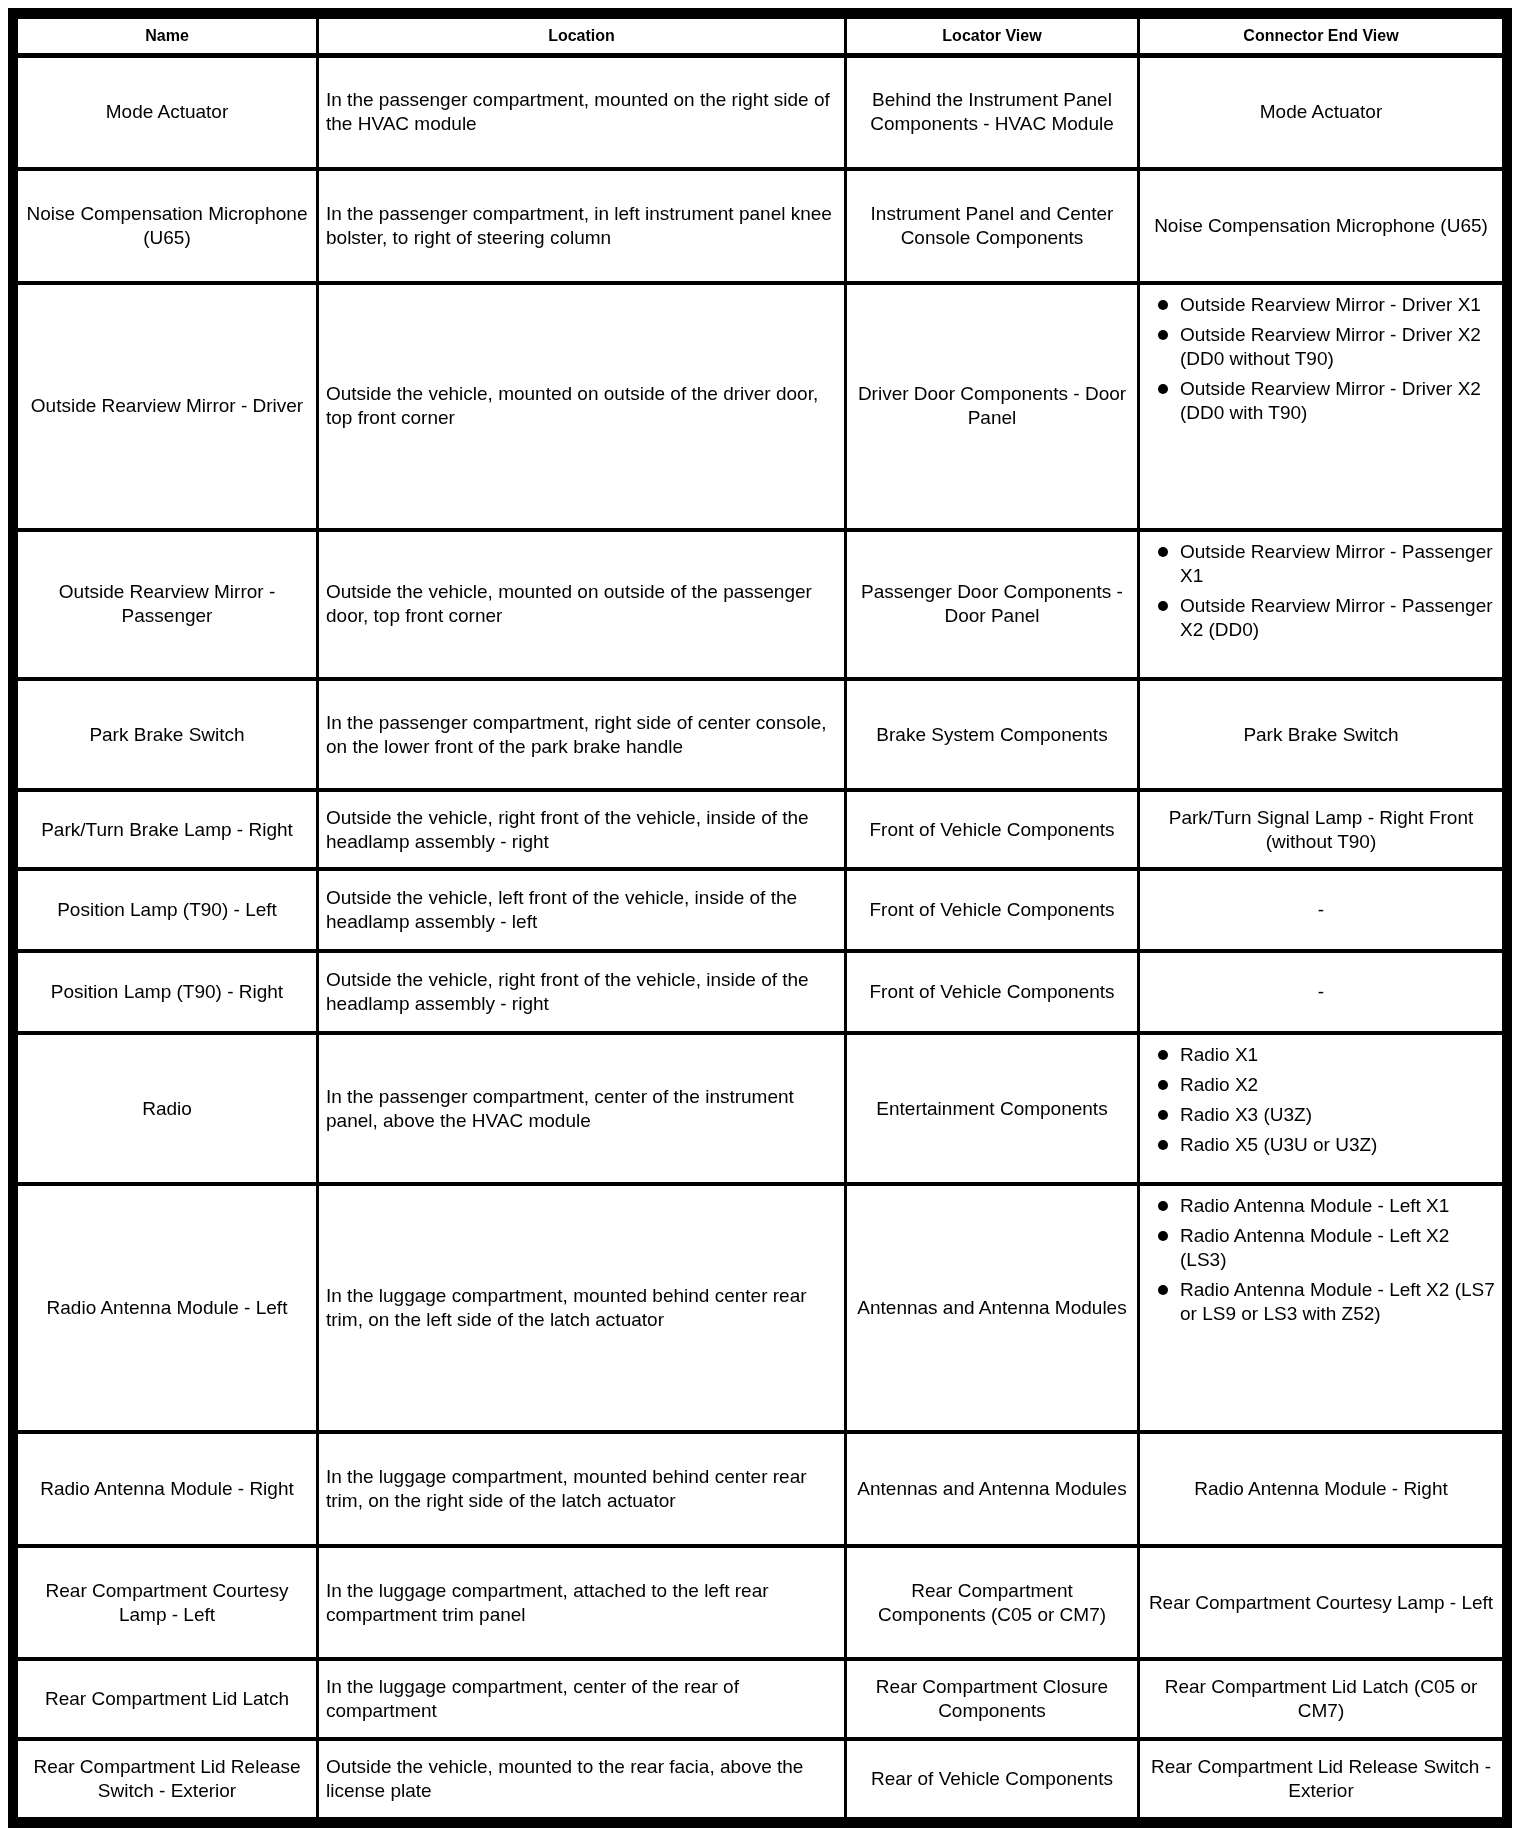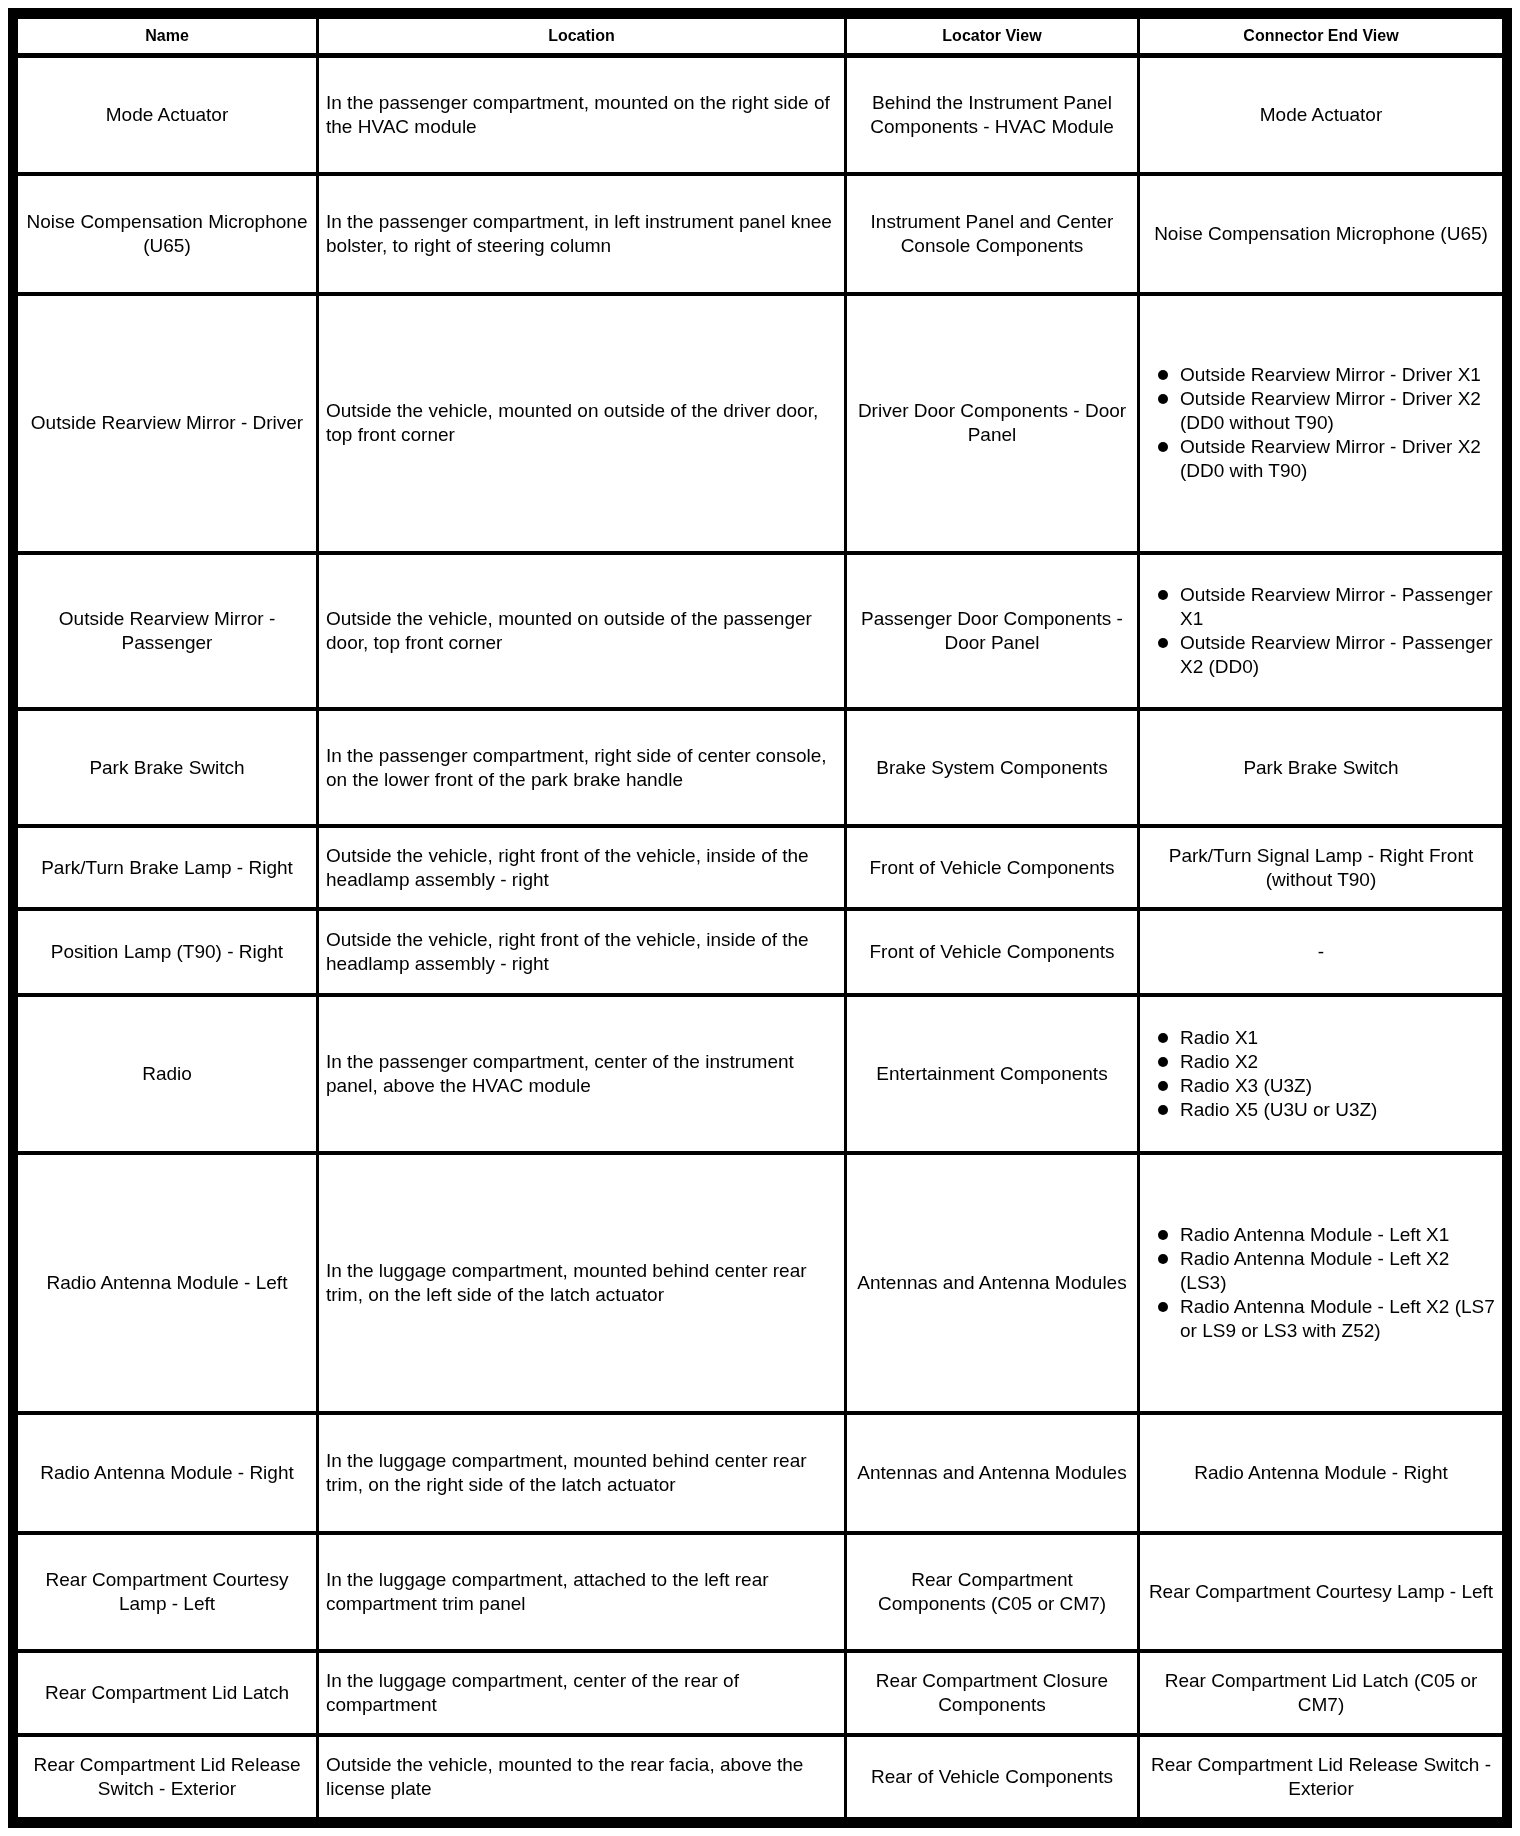--- a/index.html
+++ b/index.html
@@ -63,21 +63,21 @@
     text-align: center;
     padding: 4px 8px;
   }
   td.cell-connector.has-bullets {
     text-align: left;
     padding: 8px 6px 8px 14px;
   }
   .bullet-list {
     display: flex;
     flex-direction: column;
-    justify-content: center;
+    gap: 6px;
     height: 100%;
   }
   .bullet-item {
     display: flex;
     align-items: flex-start;
   }
   .bullet-dot {
     flex: 0 0 auto;
     width: 10px;
     height: 10px;
@@ -166,20 +166,26 @@
             <td class="cell-locator">Brake System Components</td>
             <td class="cell-connector">Park Brake Switch</td>
           </tr>
           <tr style="height: 72px;">
             <td class="cell-name">Park/Turn Brake Lamp - Right</td>
             <td class="cell-location">Outside the vehicle, right front of the vehicle, inside of the headlamp assembly - right</td>
             <td class="cell-locator">Front of Vehicle Components</td>
             <td class="cell-connector">Park/Turn Signal Lamp - Right Front (without T90)</td>
           </tr>
           <tr style="height: 75px;">
+            <td class="cell-name">Position Lamp (T90) - Left</td>
+            <td class="cell-location">Outside the vehicle, left front of the vehicle, inside of the headlamp assembly - left</td>
+            <td class="cell-locator">Front of Vehicle Components</td>
+            <td class="cell-connector">-</td>
+          </tr>
+          <tr style="height: 75px;">
             <td class="cell-name">Position Lamp (T90) - Right</td>
             <td class="cell-location">Outside the vehicle, right front of the vehicle, inside of the headlamp assembly - right</td>
             <td class="cell-locator">Front of Vehicle Components</td>
             <td class="cell-connector">-</td>
           </tr>
           <tr style="height: 138px;">
             <td class="cell-name">Radio</td>
             <td class="cell-location">In the passenger compartment, center of the instrument panel, above the HVAC module</td>
             <td class="cell-locator">Entertainment Components</td>
             <td class="cell-connector has-bullets">

